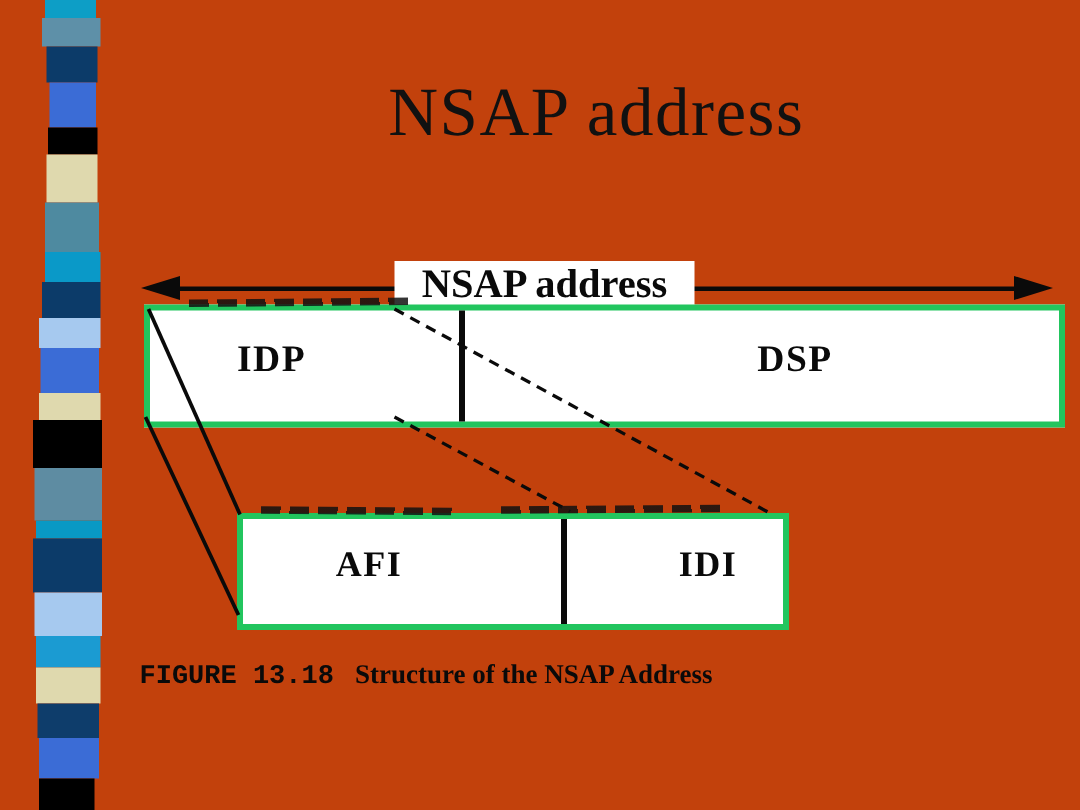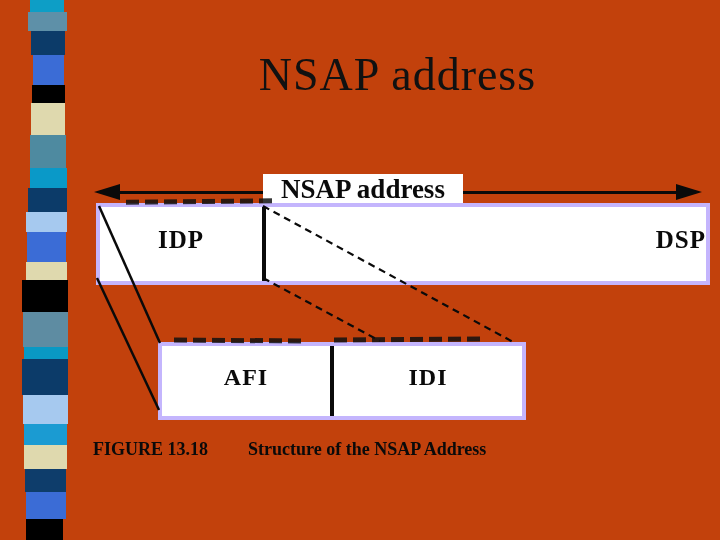--- a/index.html
+++ b/index.html
@@ -18,46 +18,46 @@
   .aline{position:absolute;left:108px;top:191px;width:584px;height:3px;background:#0a0a0a;}
   .ah{position:absolute;width:0;height:0;top:184px;}
   .ah.left{left:94px;border-top:8px solid transparent;border-bottom:8px solid transparent;
            border-right:26px solid #0a0a0a;}
   .ah.right{left:676px;border-top:8px solid transparent;border-bottom:8px solid transparent;
             border-left:26px solid #0a0a0a;}
   .alabel{position:absolute;left:263px;top:174px;width:200px;text-align:center;
           background:#ffffff;font-weight:700;font-size:27px;line-height:30px;}
 
   
-  .box{position:absolute;background:#ffffff;border:4px solid #c4b5fd;display:flex;z-index:2;}
+  .box{position:absolute;background:#ffffff;border:4px solid #22c55e;display:flex;z-index:2;gap:44px;}
   .top-box{left:96px;top:203px;width:606px;height:74px;}
   .bottom-box{left:158px;top:342px;width:360px;height:70px;}
   .cell{display:flex;align-items:center;justify-content:center;
         font-weight:700;font-size:25px;letter-spacing:1px;}
   .top-box .cell{height:66px;}
   .bottom-box .cell{height:62px;font-size:24px;}
   .cell.idp{width:162px;}
-  .cell.dsp{flex:1;justify-content:flex-end;}
+  .cell.dsp{flex:1;}
   .cell.afi{width:168px;}
   .cell.idi{flex:1;text-align:right;}
   .vdiv{width:4px;background:#0a0a0a;}
 
   
   svg.lines{position:absolute;left:0;top:0;width:720px;height:540px;z-index:5;pointer-events:none;}
 
   
   .smudge{position:absolute;height:5px;z-index:6;opacity:.85;
           background:repeating-linear-gradient(90deg,#111 0 13px,transparent 13px 19px);}
   .sm1{left:126px;top:199px;width:148px;transform:rotate(-.5deg);}
   .sm2{left:174px;top:338px;width:128px;transform:rotate(.4deg);}
   .sm3{left:334px;top:337px;width:146px;transform:rotate(-.4deg);}
 
   
   .caption{position:absolute;left:93px;top:439px;font-weight:700;font-size:18px;white-space:nowrap;}
-  .caption .fig{margin-right:40px;}
+  .caption .fig{margin-right:14px;font-family:Liberation Mono, monospace;}
 </style>
 </head>
 <body>
 
 <div class="slide">
 
   <div id="stripe">
       <div class="seg" style="height: 12px; margin-left: 30px; width: 34px; background: rgb(13, 158, 198);"></div>
       <div class="seg" style="height: 19px; margin-left: 28px; width: 39px; background: rgb(94, 144, 168);"></div>
       <div class="seg" style="height: 24px; margin-left: 31px; width: 34px; background: rgb(12, 59, 105);"></div>

